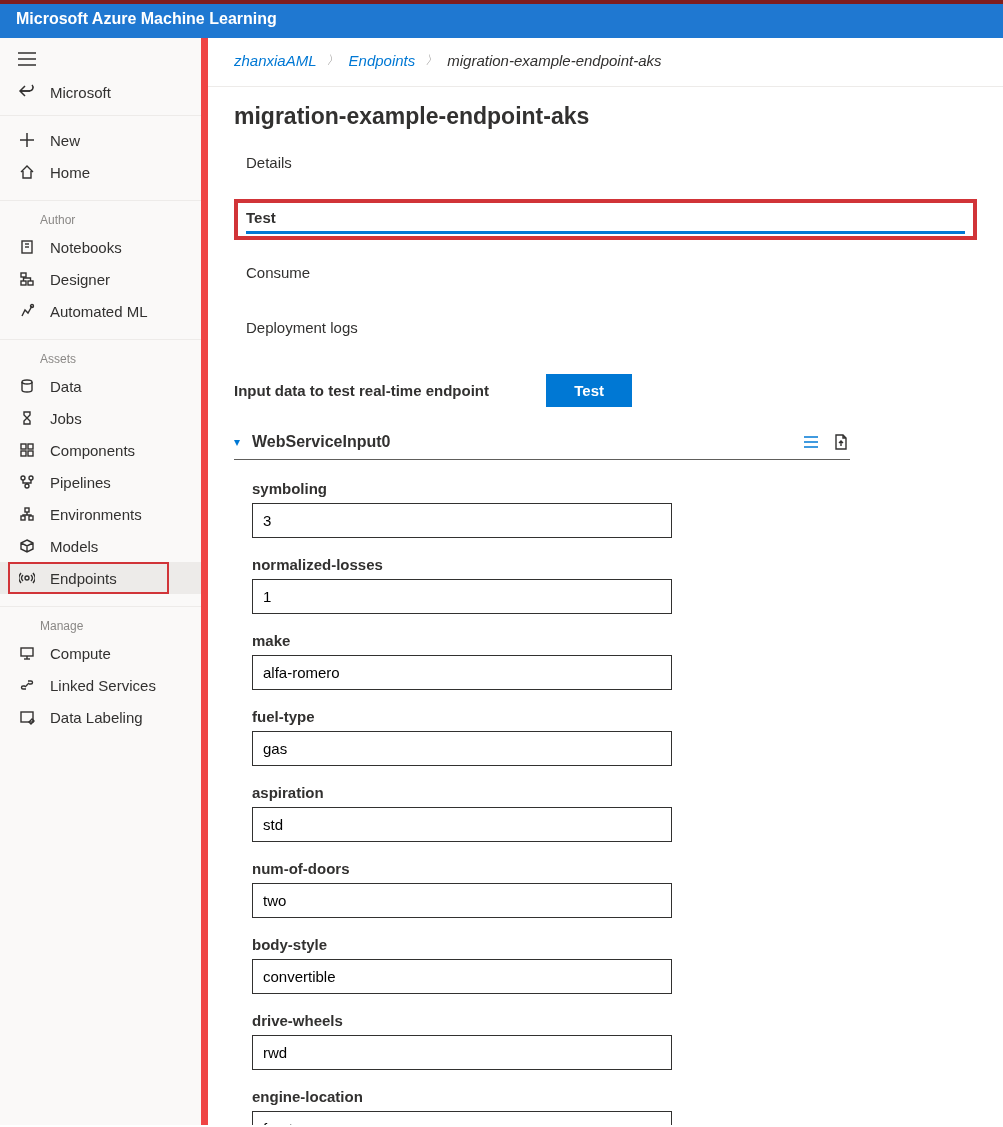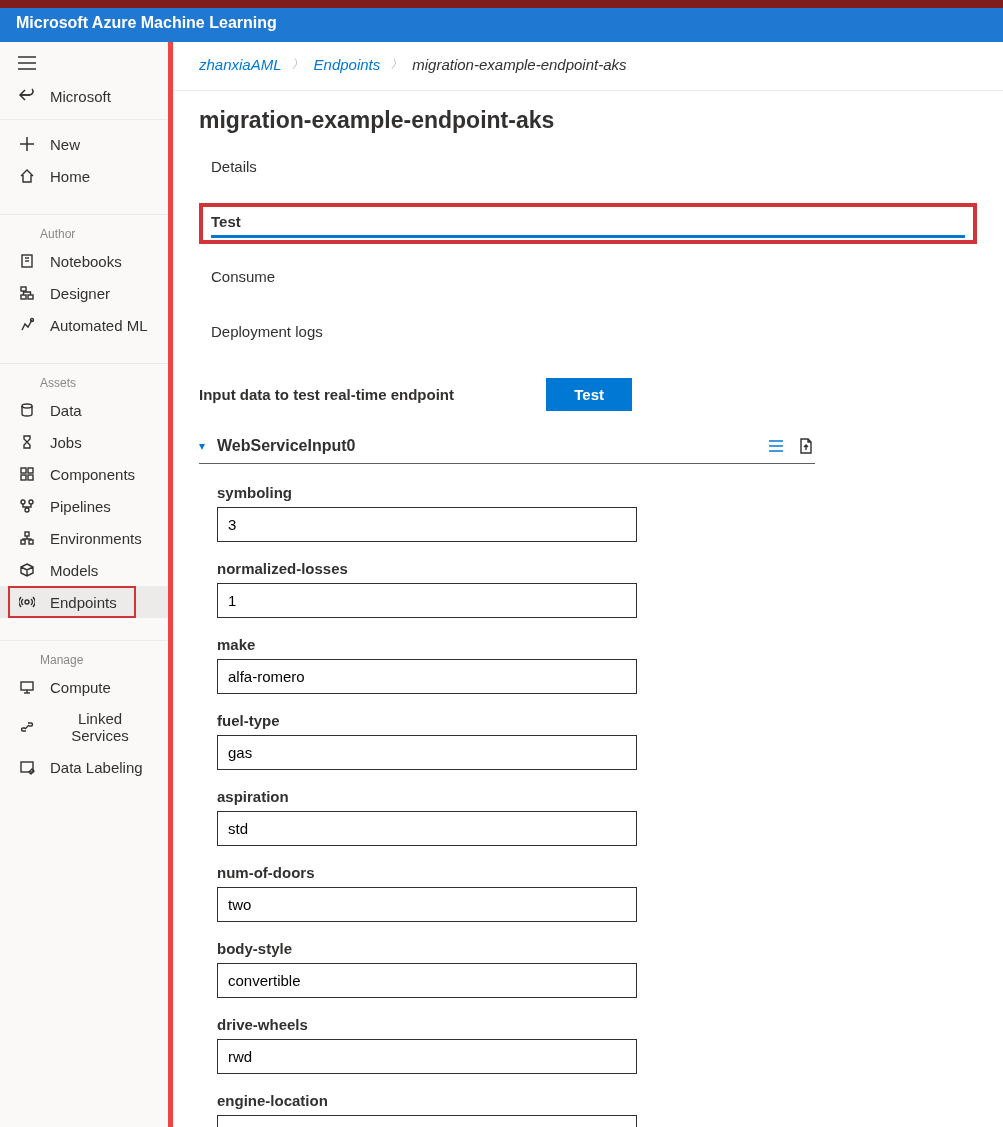--- a/index.html
+++ b/index.html
@@ -8,33 +8,33 @@
     font-size: 14px;
     color: #323130;
     background: #fff;
     width: 1003px;
     height: 1127px;
     overflow: hidden;
   }
   .top-banner {
     background: #1f78d1;
     color: #fff;
-    border-top: 8px solid #7f1d1d;
+    border-top: 4px solid #7f1d1d;
     padding: 6px 16px 10px;
     font-size: 16px;
     font-weight: 600;
   }
   .app-container {
     display: flex;
     height: calc(1127px - 40px);
   }
   
   .sidebar {
-    width: 173px;
-    border-right: 5px solid #ef4444;
+    width: 208px;
+    border-right: 7px solid #ef4444;
     background: #faf9f8;
     padding-top: 14px;
     flex-shrink: 0;
   }
   .sidebar .hb {
     padding: 0 18px 10px;
   }
   .sidebar .hb svg { display: block; }
   .sidebar .ws-row {
     display: flex;
@@ -60,21 +60,21 @@
     flex-shrink:0;
   }
   .side-item.selected {
     background: #edebe9;
   }
   .side-section {
     font-size: 12px;
     color: #8a8886;
     padding: 12px 18px 4px 40px;
     border-top: 1px solid #edebe9;
-    margin-top: 22px;
+    margin-top: 12px;
   }
   .side-section:first-of-type {
     border-top: none;
   }
   .highlight-endpoints {
     position: relative;
   }
   .highlight-endpoints::after {
     content: "";
     position: absolute;

